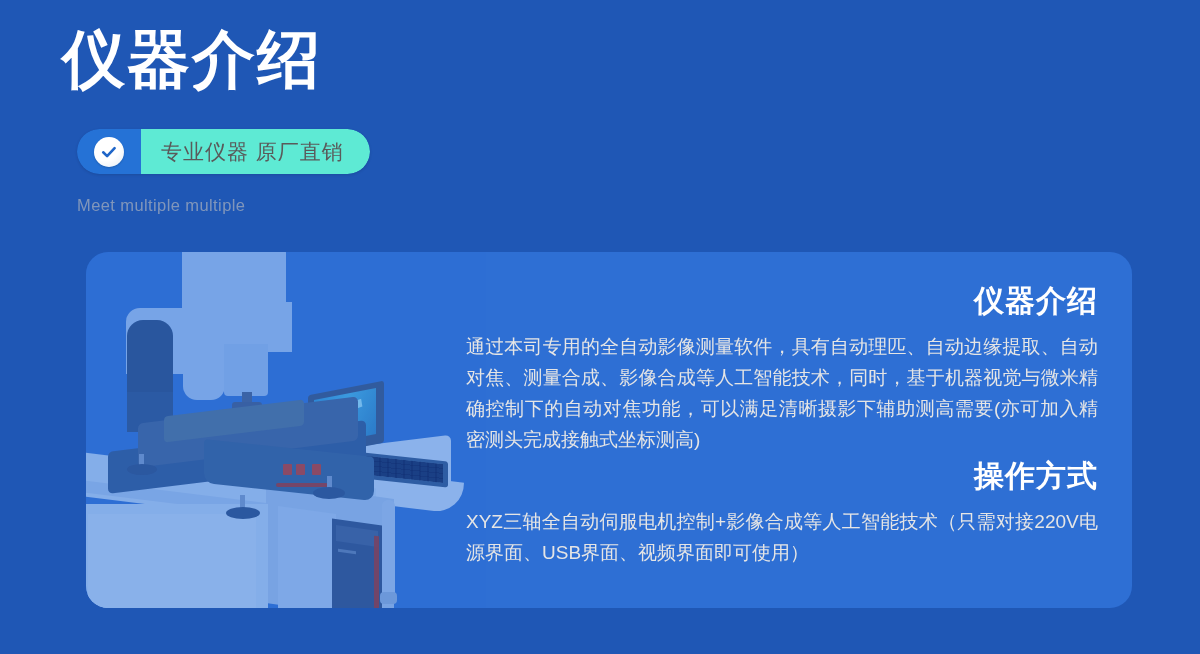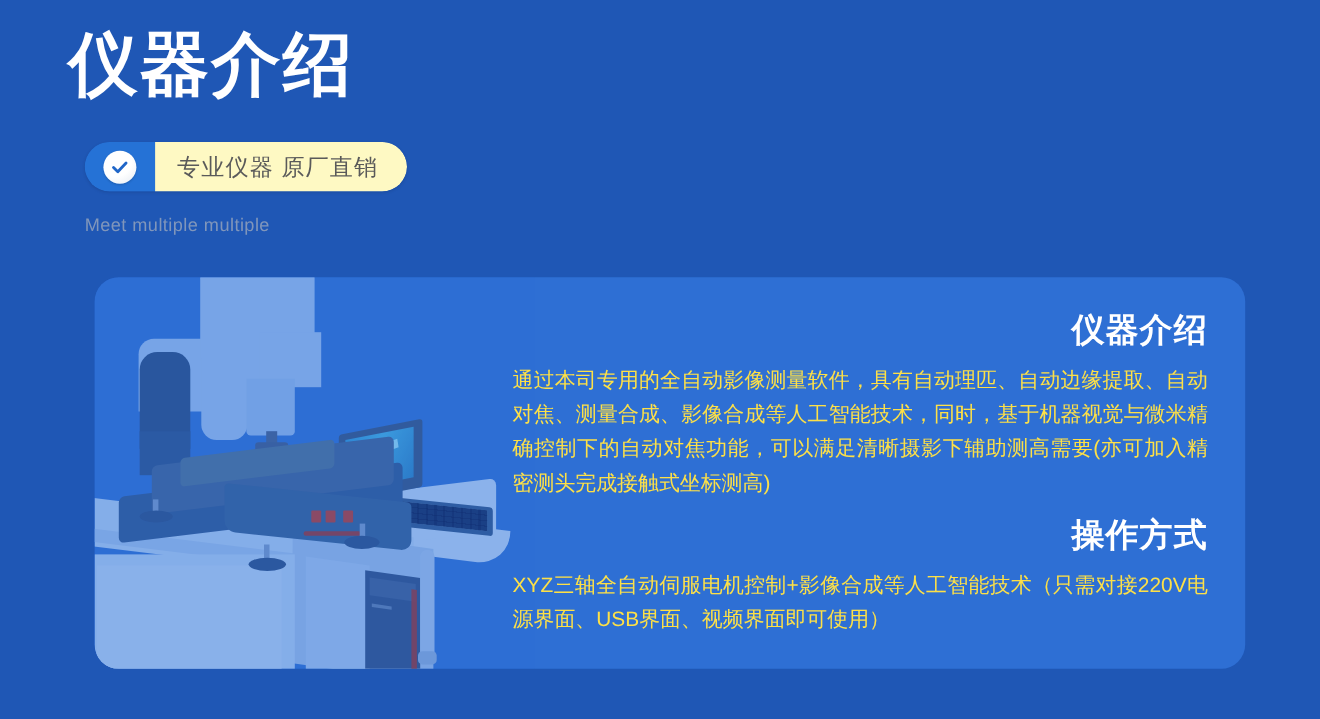--- a/index.html
+++ b/index.html
@@ -55,21 +55,21 @@
     height: 30px;
     border-radius: 50%;
     background: radial-gradient(circle at 35% 28%, #ffffff 0%, #ffffff 52%, #e4eaf2 100%);
     display: flex;
     align-items: center;
     justify-content: center;
     box-shadow: 0 1px 2px rgba(0,0,0,0.18);
   }
   .check-circle svg { display: block; }
   .badge-text {
-    background: #fef9c3;
+    background: #5eead4;
     display: flex;
     align-items: center;
     padding: 0 26px 0 20px;
     font-size: 21px;
     color: #5a5a5a;
     letter-spacing: 1px;
     white-space: nowrap;
     border-top-right-radius: 23px;
     border-bottom-right-radius: 23px;
   }
@@ -179,35 +179,35 @@
     pointer-events: none;
   }
 
   
   .section {
     position: absolute;
     left: 380px;
     width: 632px;
   }
   .section-1 { top: 32px; }
-  .section-2 { top: 218px; }
+  .section-2 { top: 207px; }
 
   .section-heading {
     text-align: right;
     font-size: 30px;
     font-weight: 700;
     color: #ffffff;
     letter-spacing: 1px;
     margin: 0 0 14px 0;
     line-height: 1.1;
   }
   .section-body {
     font-size: 19px;
     line-height: 31px;
-    color: #fde047;
+    color: #e5e5e5;
     margin: 0;
     text-align: justify;
     text-justify: inter-ideograph;
   }
 </style>
 </head>
 <body>
 
 <div class="page-title">仪器介绍</div>
 

